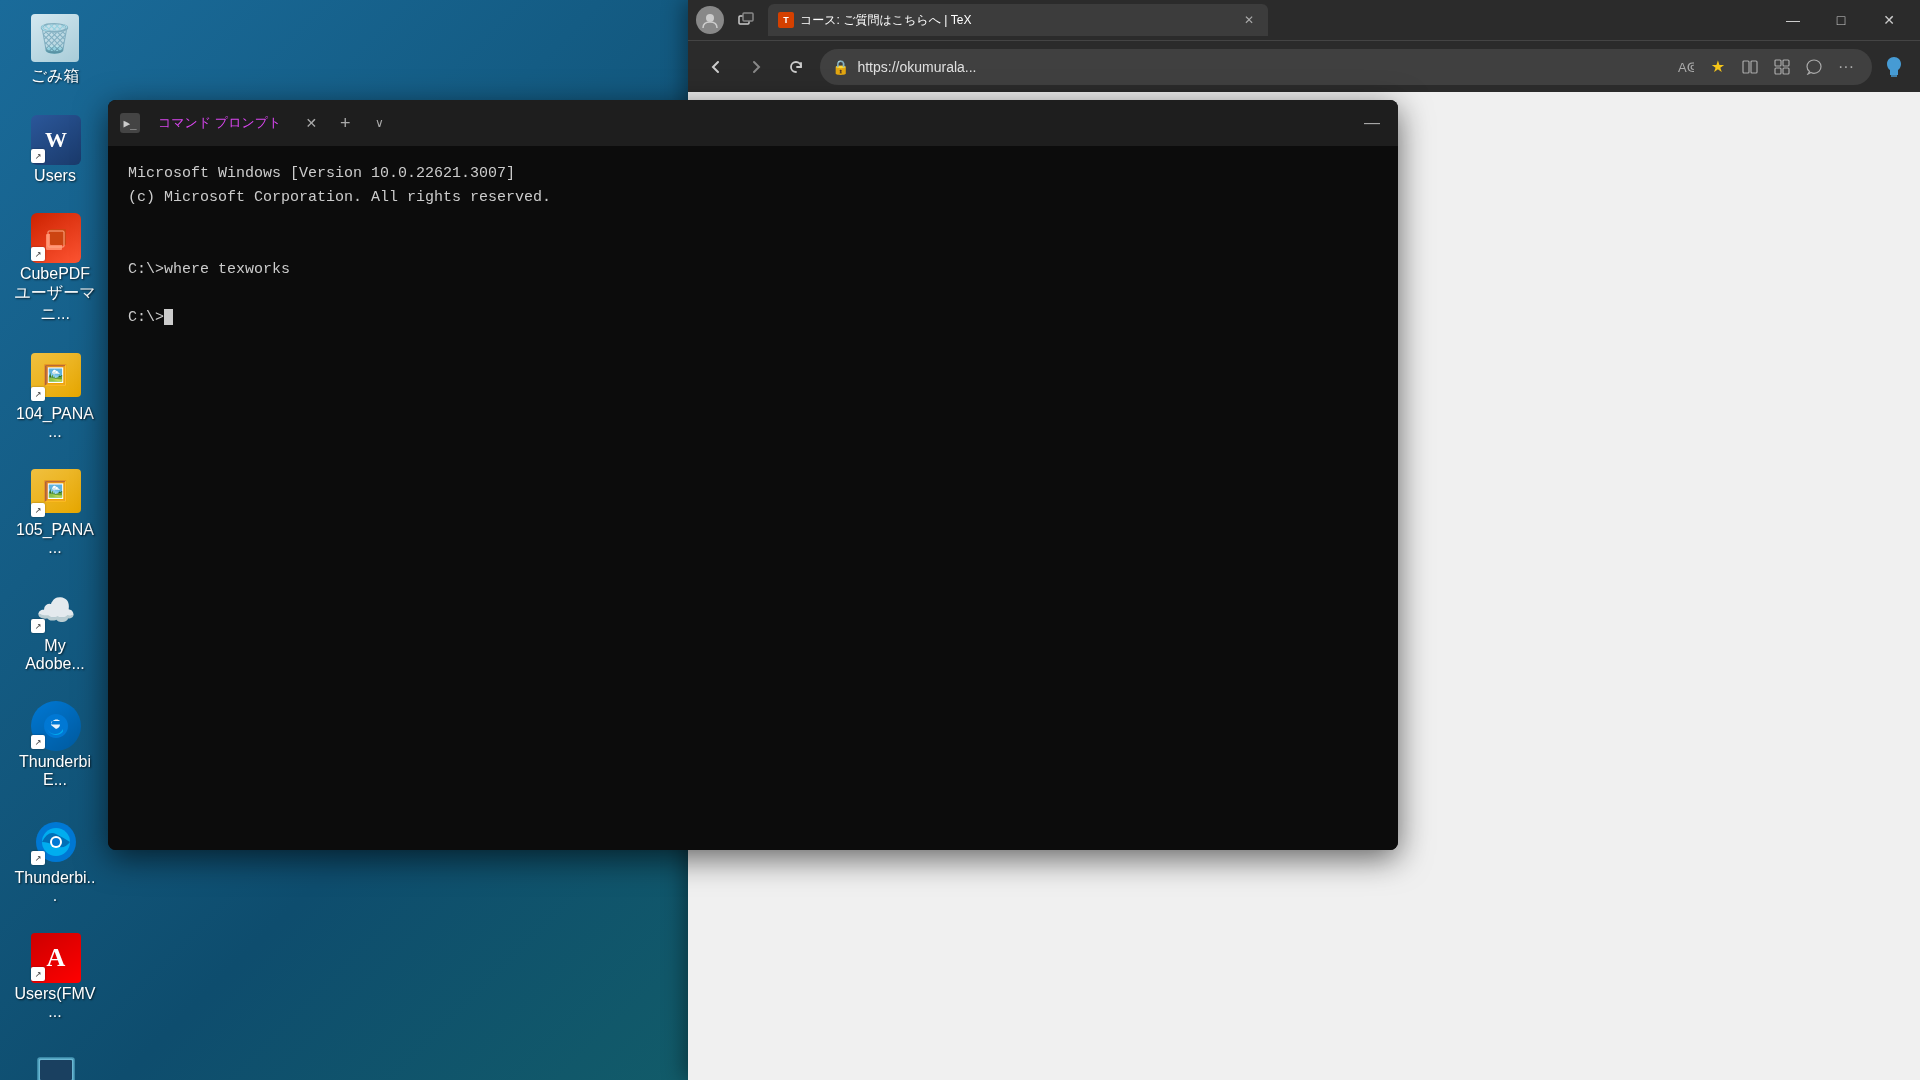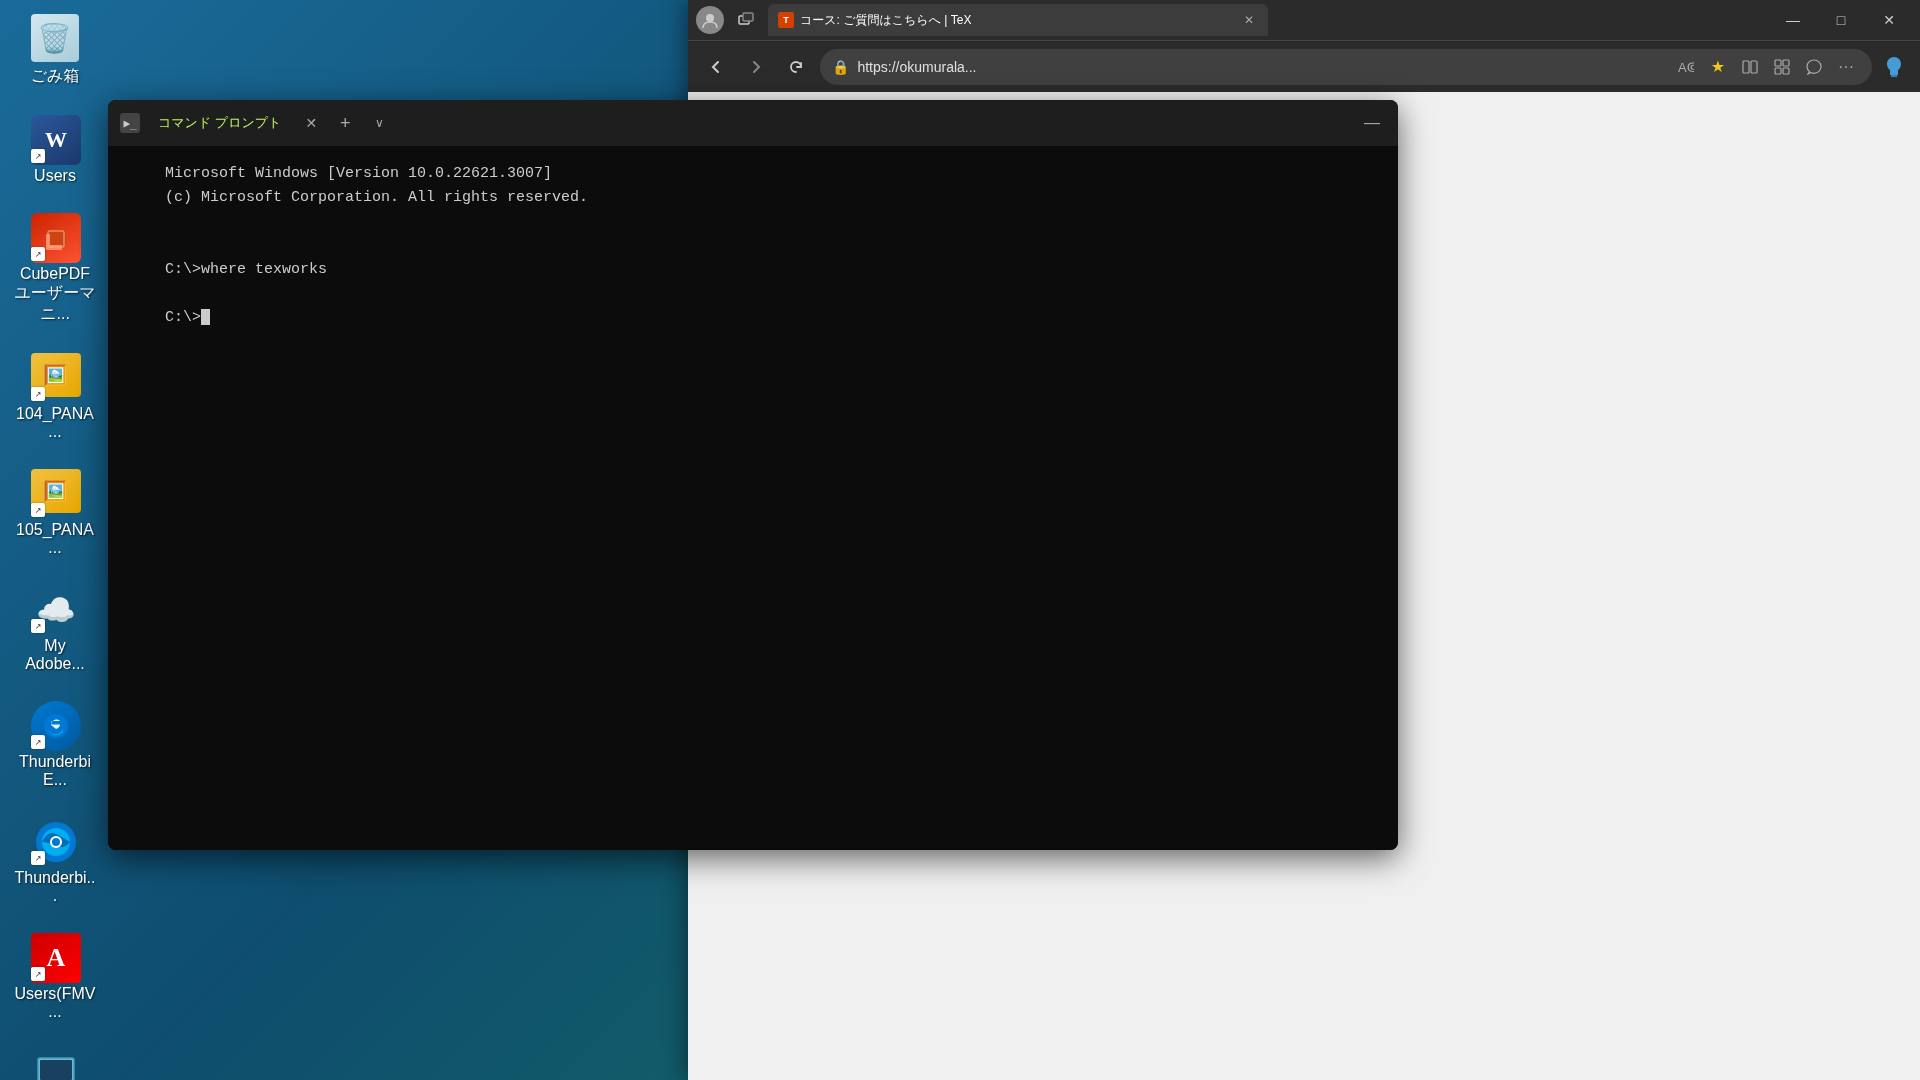--- a/index.html
+++ b/index.html
@@ -336,21 +336,21 @@
       border-radius: 3px;
       display: flex;
       align-items: center;
       justify-content: center;
       color: #ccc;
       font-size: 11px;
       font-family: monospace;
     }
 
     .terminal-tab {
-      color: #bef264;
+      color: #d946ef;
       font-size: 13px;
       padding: 4px 10px;
     }
 
     .terminal-close {
       width: 24px;
       height: 24px;
       display: flex;
       align-items: center;
       justify-content: center;
@@ -402,21 +402,20 @@
       padding: 16px 20px;
       color: #cccccc;
       font-family: 'Consolas', 'Courier New', monospace;
       font-size: 15px;
       line-height: 1.6;
       overflow-y: auto;
     }
 
     .terminal-line {
       white-space: pre;
-      margin-left: 37px;
     }
 
     .cursor-block {
       display: inline-block;
       width: 9px;
       height: 16px;
       background: #ccc;
       vertical-align: middle;
       animation: blink 1s step-end infinite;
     }

